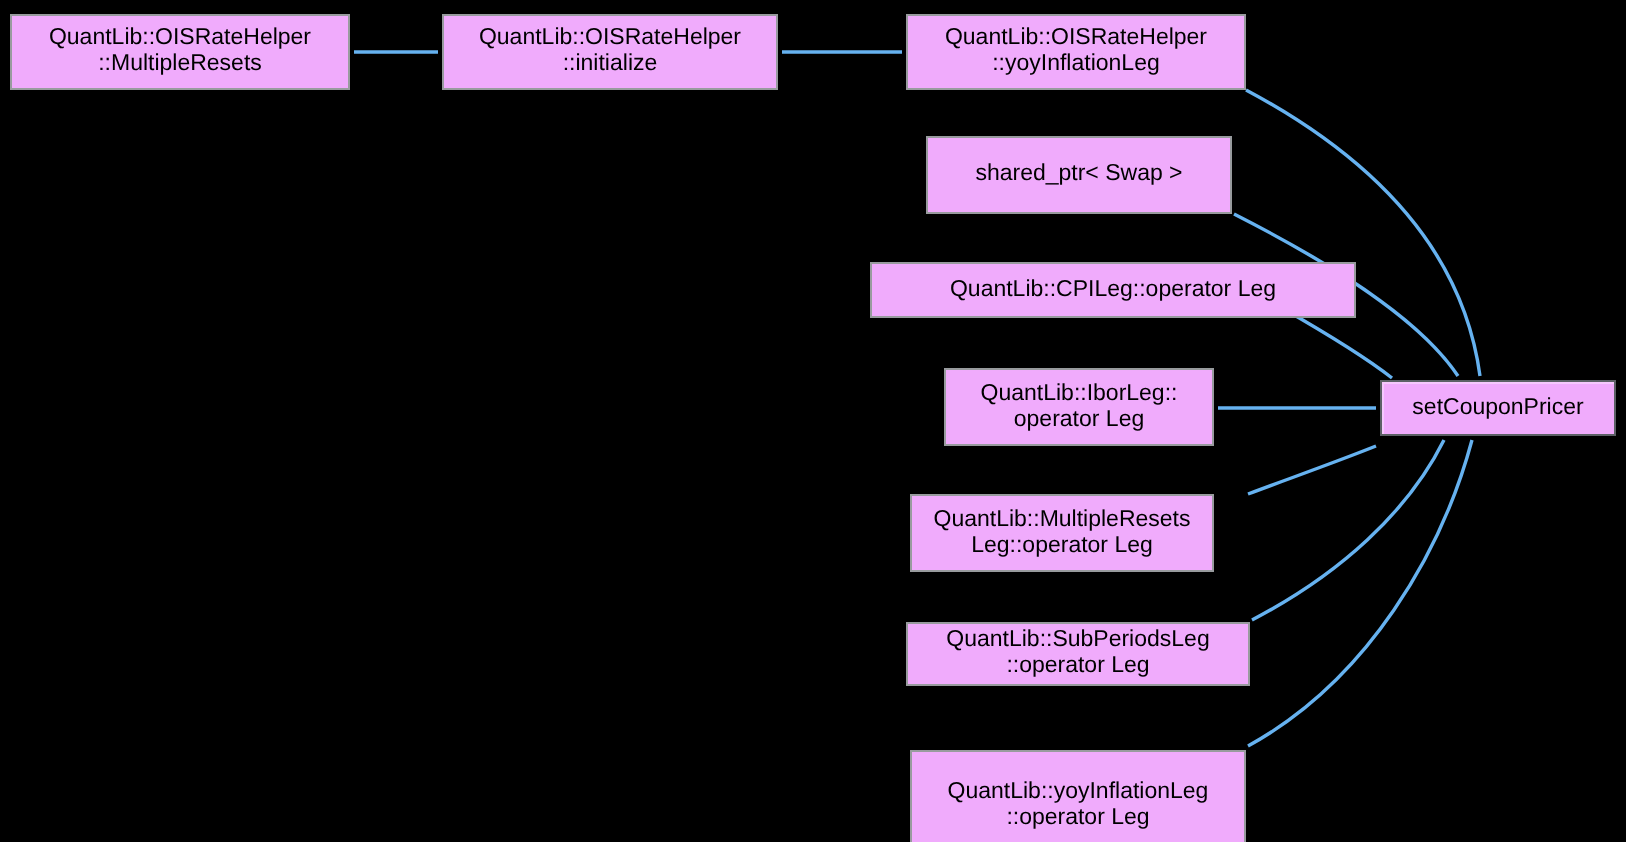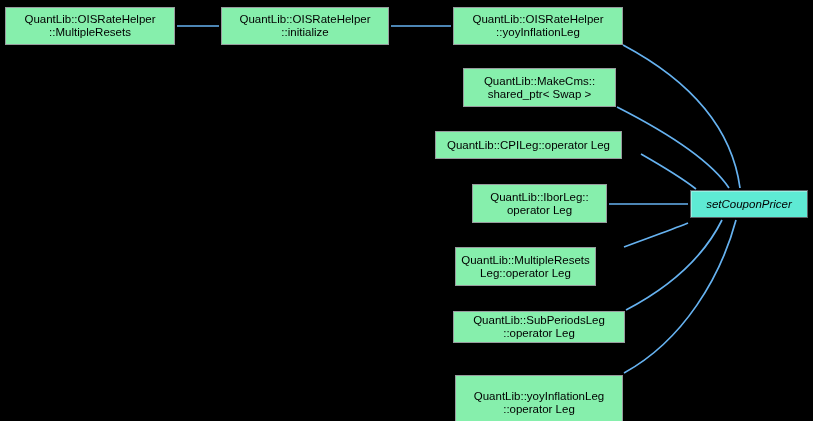--- a/index.html
+++ b/index.html
@@ -22,39 +22,38 @@
     width: 813px;
     height: 421px;
   }
   .edge-layer path {
     fill: none;
     stroke-width: 1.7px;
   }
   .node {
     position: absolute;
     box-sizing: border-box;
-    background: #86efac;
+    background: #f0abfc;
     border: 1.5px solid #989b9e;
     color: #000000;
     font-size: 11.5px;
     line-height: 13px;
     text-align: center;
     display: flex;
     flex-direction: column;
     justify-content: center;
     align-items: center;
     white-space: nowrap;
     cursor: pointer;
   }
   .node.target {
-    background: #5eead4;
+    background: #f0abfc;
     border: 1.5px solid #5c6065;
     box-shadow: inset 1px 1px 0 rgba(255,255,255,0.35);
     cursor: default;
-    font-style: italic;
   }
   .node span {
     display: block;
   }
 </style>
 </head>
 <body>
 
 <div class="canvas">
   <svg class="edge-layer" id="edge-layer" viewBox="0 0 813 421" xmlns="http://www.w3.org/2000/svg">
@@ -82,31 +81,30 @@
       </div>
       <div class="node" style="left: 221px; top: 7px; width: 168px; height: 38px;">
         <span>QuantLib::OISRateHelper</span>
         <span>::initialize</span>
       </div>
       <div class="node" style="left: 453px; top: 7px; width: 170px; height: 38px;">
         <span>QuantLib::OISRateHelper</span>
         <span>::yoyInflationLeg</span>
       </div>
       <div class="node" style="left: 463px; top: 68px; width: 153px; height: 39px;">
-        <span>QuantLib::MakeCms::</span>
         <span>shared_ptr&lt; Swap &gt;</span>
       </div>
-      <div class="node" style="left: 435px; top: 131px; width: 187px; height: 28px;">
+      <div class="node" style="left: 435px; top: 131px; width: 243px; height: 28px;">
         <span>QuantLib::CPILeg::operator Leg</span>
       </div>
       <div class="node" style="left: 472px; top: 184px; width: 135px; height: 39px; text-align: right;">
         <span>QuantLib::IborLeg::</span>
         <span>operator Leg</span>
       </div>
-      <div class="node" style="left: 455px; top: 247px; width: 141px; height: 39px;">
+      <div class="node" style="left: 455px; top: 247px; width: 152px; height: 39px;">
         <span>QuantLib::MultipleResets</span>
         <span>Leg::operator Leg</span>
       </div>
       <div class="node" style="left: 453px; top: 311px; width: 172px; height: 32px;">
         <span>QuantLib::SubPeriodsLeg</span>
         <span>::operator Leg</span>
       </div>
       <div class="node" style="left: 455px; top: 375px; width: 168px; height: 56px;">
         <span>QuantLib::yoyInflationLeg</span>
         <span>::operator Leg</span>

